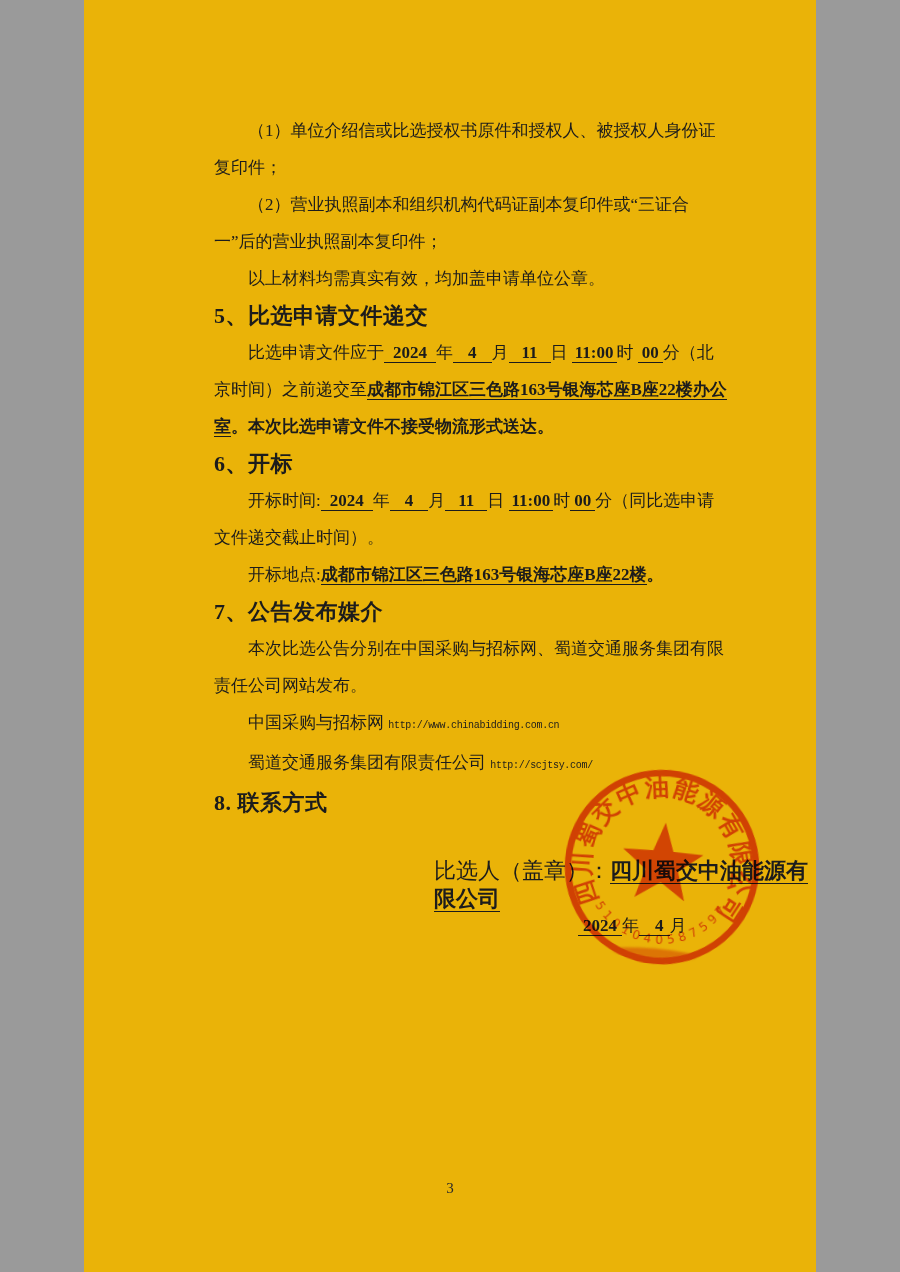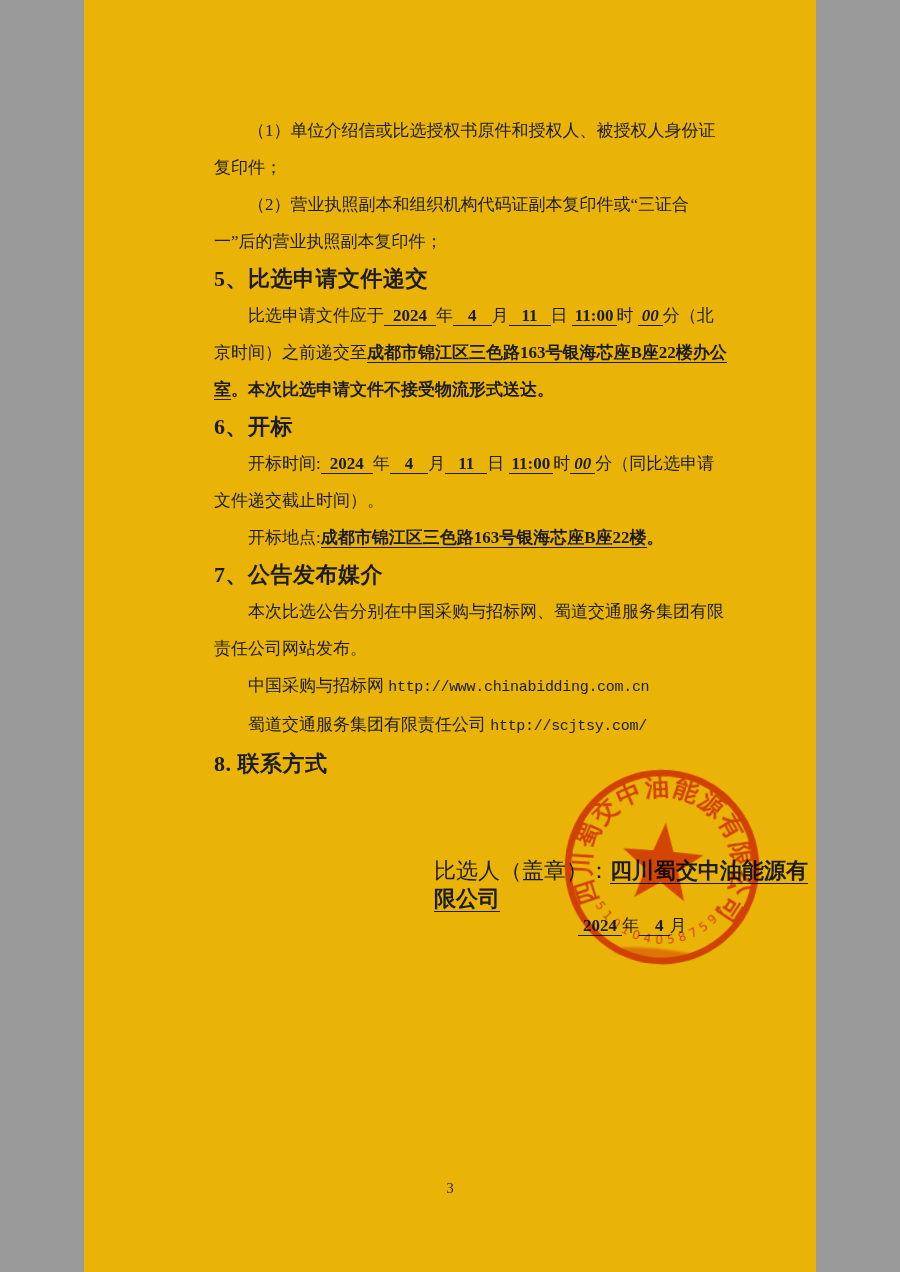--- a/index.html
+++ b/index.html
@@ -27,27 +27,27 @@
   }
   .blank{
     font-weight:bold;
     border-bottom:1.4px solid #1c1c1c;
     white-space:nowrap;
   }
   .b-year{padding:0 9px;}
   .b-month{padding:0 15px;}
   .b-day{padding:0 13px;font-family:Liberation Serif, serif;}
   .b-hour{padding:0 3px;}
-  .b-min{padding:0 4px;font-style:italic;}
+  .b-min{padding:0 4px;}
   .bu{
     font-weight:bold;
     border-bottom:1.4px solid #1c1c1c;
   }
   .b{font-weight:bold;}
-  .mono{font-family:"Liberation Mono","DejaVu Sans Mono",monospace;font-size:15px;letter-spacing:-.3px;}
+  .mono{font-family:"Liberation Mono","DejaVu Sans Mono",monospace;font-size:10px;letter-spacing:-.3px;}
   .contact-block{margin-top:13px;}
   .sig-line{
     position:absolute;left:350px;top:857px;
     font-size:22px;line-height:28px;
   }
   .sig-date{
     position:absolute;left:494px;top:912px;
     font-size:17px;line-height:28px;
   }
   .sig-date .blank{padding:0 5px;}
@@ -73,20 +73,21 @@
   .seal .smudge{fill:var(--seal-red,#c23325);opacity:.55;filter:blur(1.2px);}
 </style>
 </head>
 <body>
 
 <div class="page">
   <div class="content">
 
     <p>（1）单位介绍信或比选授权书原件和授权人、被授权人身份证复印件；</p>
     <p>（2）营业执照副本和组织机构代码证副本复印件或“三证合一”后的营业执照副本复印件；</p>
+    <p>以上材料均需真实有效，均加盖申请单位公章。</p>
 
     <h3>5、比选申请文件递交</h3>
     <p><span>比选申请文件应于</span><span class="blank b-year">2024</span><span>年</span><span class="blank b-month">4</span><span>月</span><span class="blank b-day">11</span><span>日</span> <span class="blank b-hour">11:00</span><span>时</span> <span class="blank b-min">00</span><span>分</span><span>（北京时间）之前递交至</span><span class="bu">成都市锦江区三色路163号银海芯座B座22楼办公室</span><span class="b">。</span><span class="b">本次比选申请文件不接受物流形式送达。</span></p>
 
     <h3>6、开标</h3>
     <p><span>开标时间:</span><span class="blank b-year">2024</span><span>年</span><span class="blank b-month">4</span><span>月</span><span class="blank b-day">11</span><span>日</span> <span class="blank b-hour">11:00</span><span>时</span><span class="blank b-min">00</span><span>分</span><span>（同比选申请文件递交截止时间）。</span></p>
     <p><span>开标地点:</span><span class="bu">成都市锦江区三色路163号银海芯座B座22楼</span><span class="b">。</span></p>
 
     <h3>7、公告发布媒介</h3>
     <p>本次比选公告分别在中国采购与招标网、蜀道交通服务集团有限责任公司网站发布。</p>

